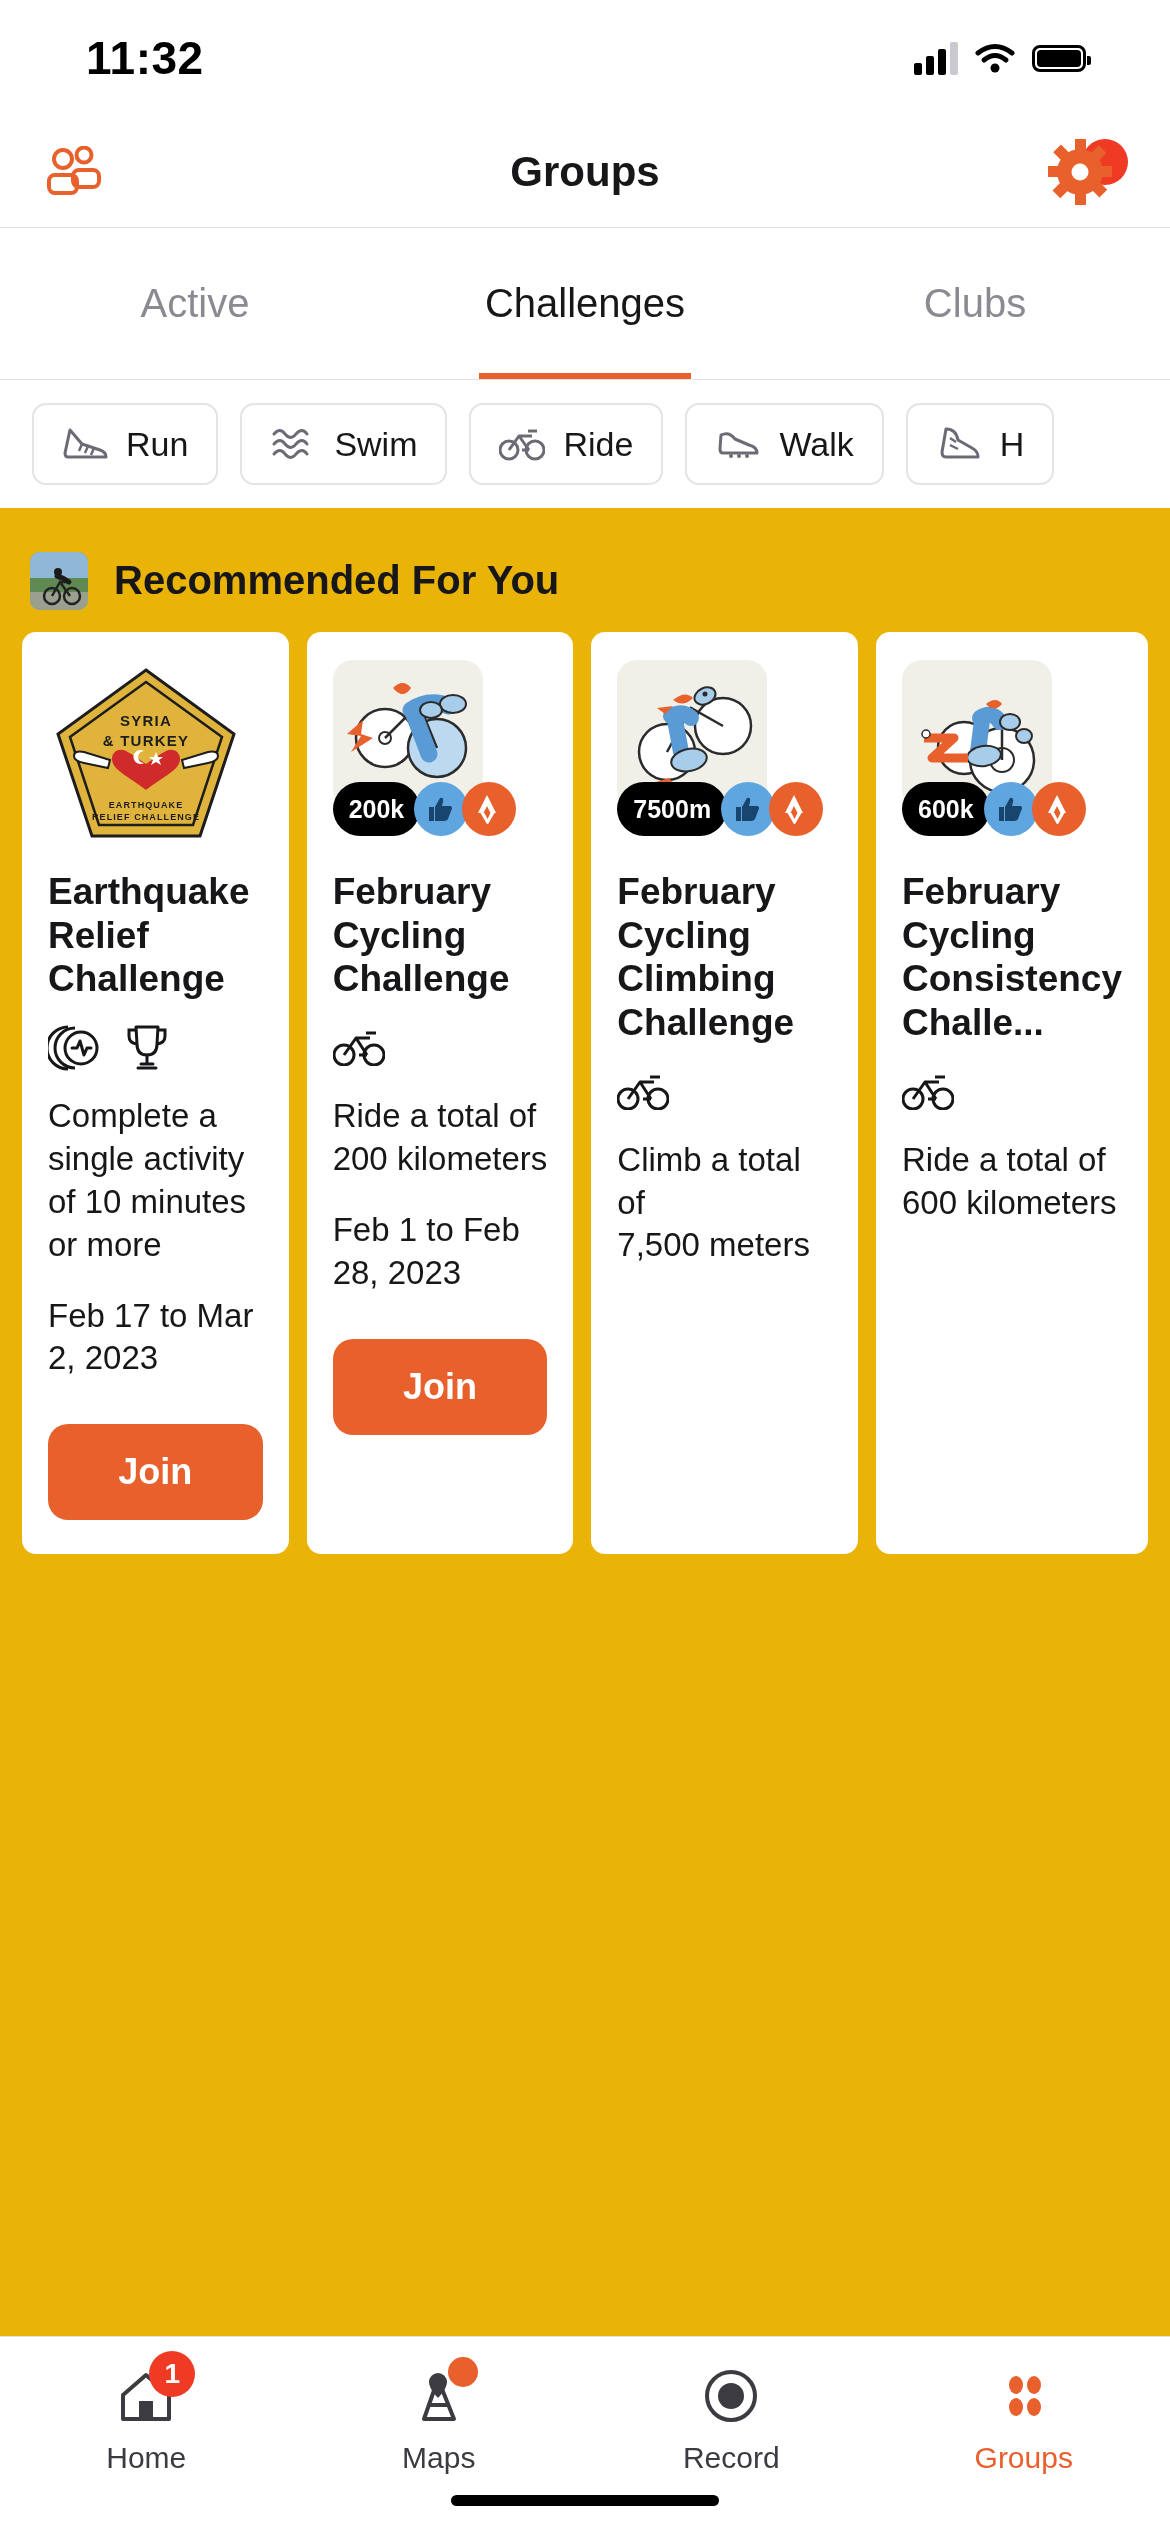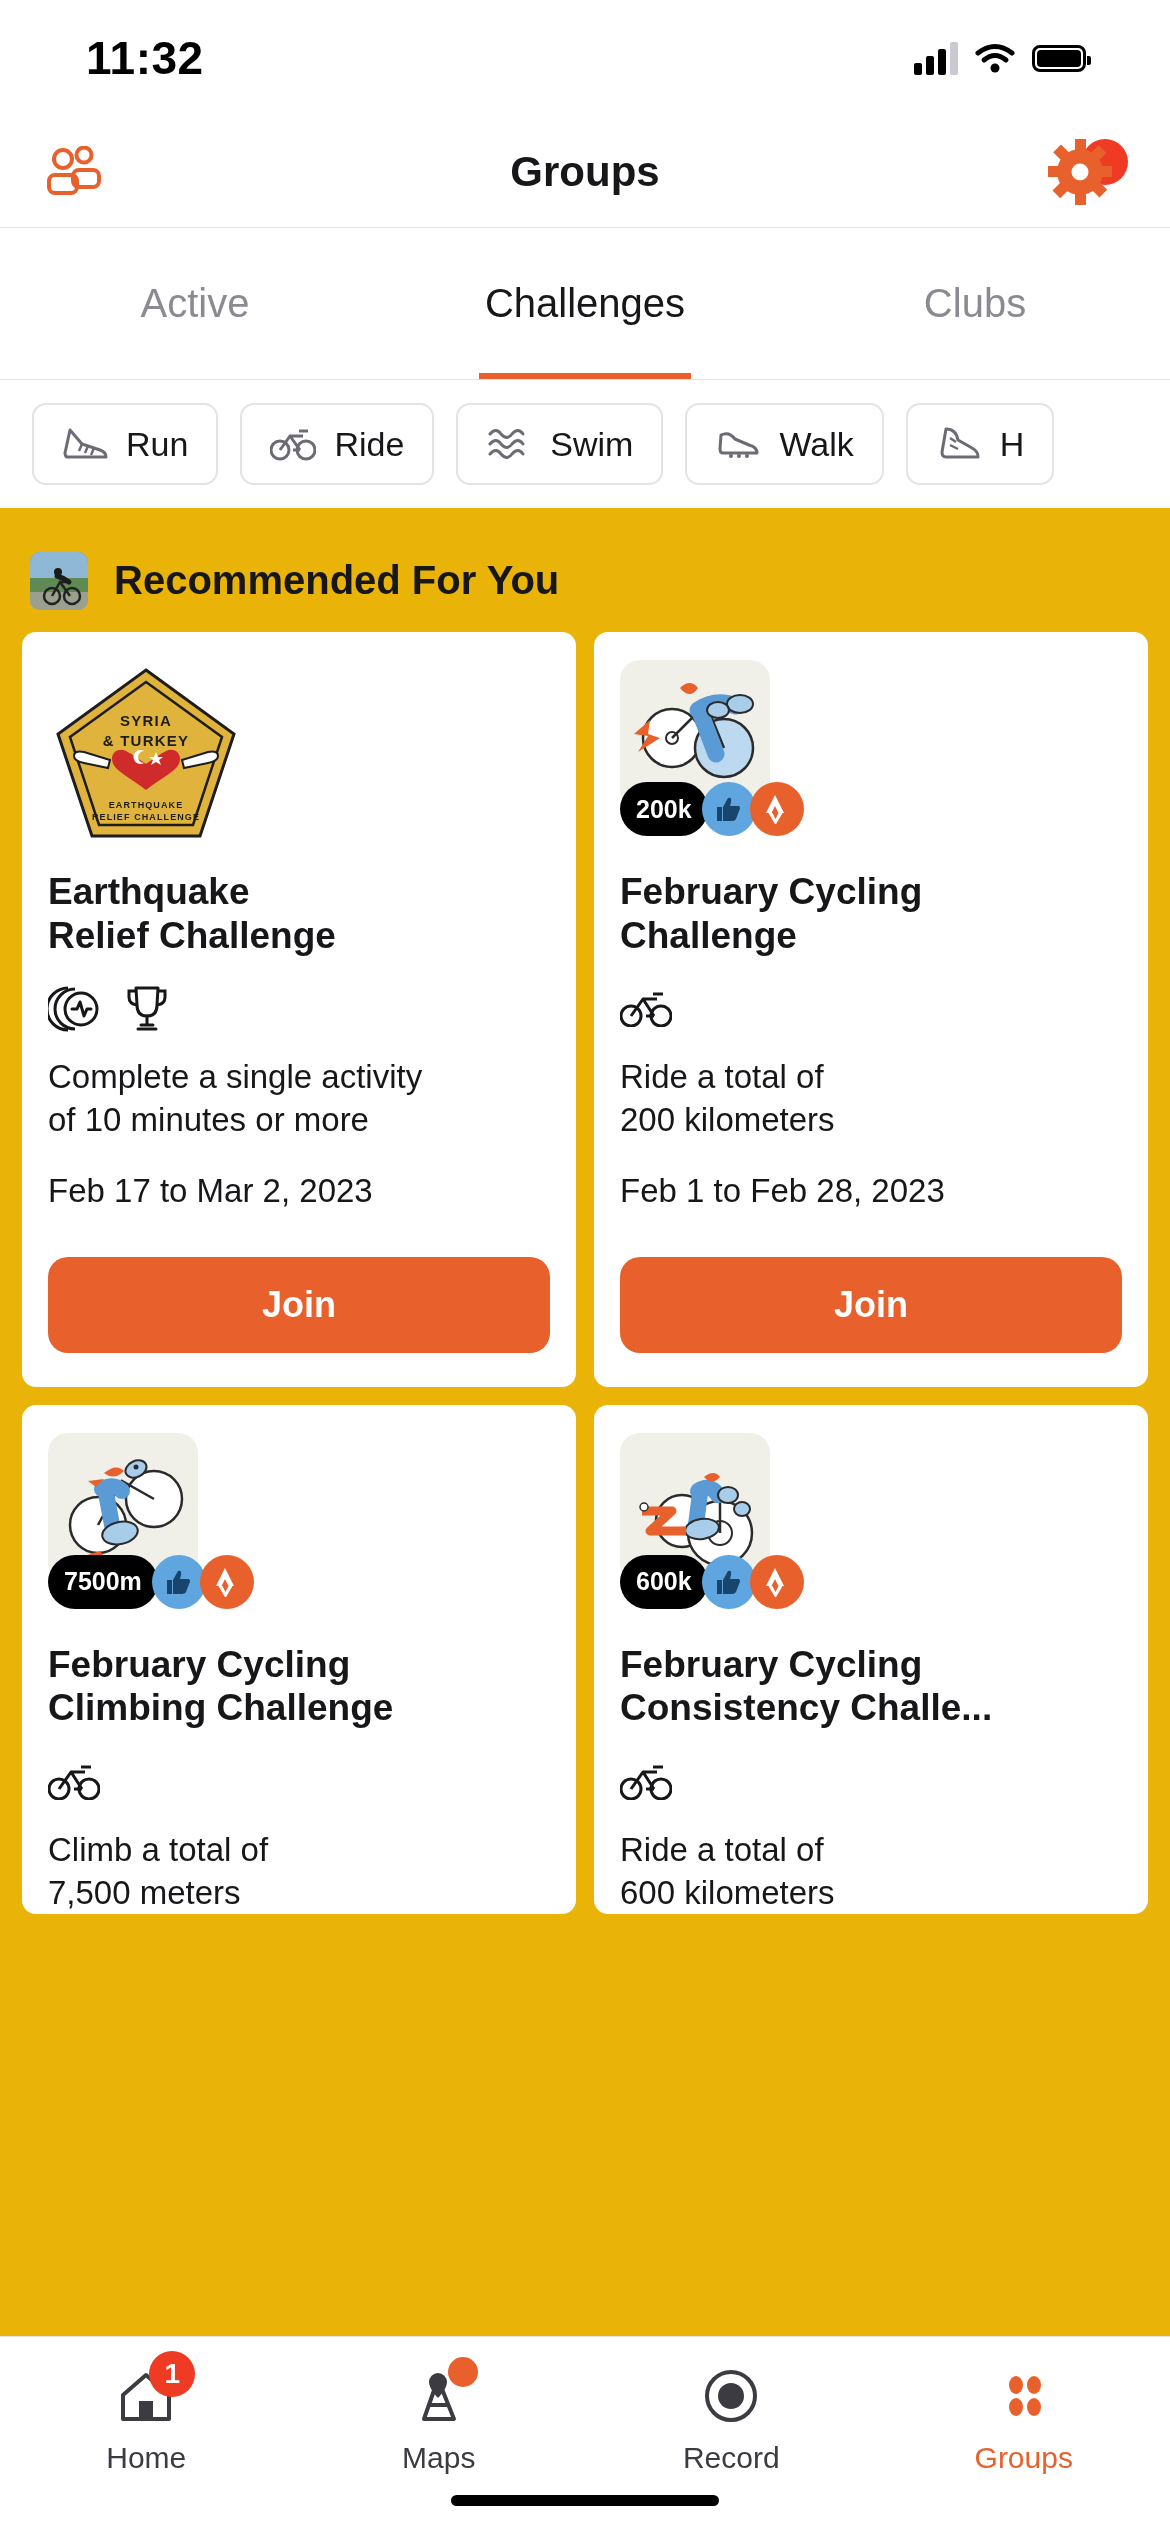--- a/index.html
+++ b/index.html
@@ -42,21 +42,21 @@
   .chip-label { font-size: 34px; color: #17171a; white-space: nowrap; }
   .chip svg { flex: 0 0 auto; }
 
   
   .body { flex: 1 1 auto; background: #eab308; overflow: hidden; position: relative; padding-top: 18px; }
   .sect-head { display:flex; align-items:center; gap: 26px; padding: 26px 36px 22px 30px; }
   .sect-avatar { width: 58px; height: 58px; border-radius: 10px; overflow: hidden; flex:0 0 58px; position: relative; background:#6f8fa3; }
   .sect-title { font-size: 40px; font-weight: 700; color:#17171a; line-height:1.08; }
   .sect-sub { font-size: 31px; color:#17171a; line-height:1.25; margin-top: 4px; }
 
-  .grid { display: grid; grid-template-columns: 1fr 1fr; gap: 18px; padding: 0 22px; }
+  .grid { display: grid; grid-template-columns: 1fr 1fr 1fr 1fr; gap: 18px; padding: 0 22px; }
   .card { background:#fff; border-radius: 14px; padding: 28px 26px 34px 26px; display:flex; flex-direction:column; }
   .card-media { height: 200px; display:flex; align-items:flex-start; }
   .card-title { font-size: 37px; font-weight: 700; color:#17171a; line-height: 1.18; margin-top: 10px; min-height: 92px; }
   .card-icons { display:flex; align-items:center; gap: 22px; height: 66px; margin-top: 14px; }
   .card-desc { font-size: 33px; color:#17171a; line-height: 1.3; margin-top: 14px; }
   .card-dates { font-size: 33px; color:#17171a; line-height:1.3; margin-top: 28px; }
   .join { margin-top: 44px; height: 96px; background:#e8602c; border-radius: 20px; color:#fff; font-size: 36px; font-weight: 700; display:flex; align-items:center; justify-content:center; border:none; }
 
   
   .thumb { position: relative; width: 176px; height: 176px; }
@@ -146,37 +146,37 @@
 
   <div class="chips">
     <div class="chip">
       <svg width="46" height="36" viewBox="0 0 46 36">
         <path d="M8 4 L20 18 L38 24 Q44 26 44 31 L6 31 Q3 31 3 27 Z" fill="none" stroke="#6b6b75" stroke-width="3" stroke-linejoin="round"></path>
         <path d="M20 18 L17 25 M26 20 L23 27 M32 22 L29 29" stroke="#6b6b75" stroke-width="2.5"></path>
       </svg>
       <span class="chip-label">Run</span>
     </div>
     <div class="chip">
-      <svg width="46" height="34" viewBox="0 0 46 34">
-        <circle cx="10" cy="23" r="9" fill="none" stroke="#6b6b75" stroke-width="3"></circle>
-        <circle cx="36" cy="23" r="9" fill="none" stroke="#6b6b75" stroke-width="3"></circle>
-        <path d="M10 23 L20 9 L30 23 M20 9 L33 9 M30 23 L23 23" fill="none" stroke="#6b6b75" stroke-width="3" stroke-linejoin="round"></path>
-        <path d="M29 4 L38 4" stroke="#6b6b75" stroke-width="3"></path>
-      </svg>
-      <span class="chip-label">Ride</span>
-    </div>
-    <div class="chip">
       <svg width="46" height="38" viewBox="0 0 46 38">
         <g fill="none" stroke="#6b6b75" stroke-width="3" stroke-linecap="round">
           <path d="M4 9 q6 -7 11 0 q6 7 11 0 q6 -7 11 0"></path>
           <path d="M4 19 q6 -7 11 0 q6 7 11 0 q6 -7 11 0"></path>
           <path d="M4 29 q6 -7 11 0 q6 7 11 0 q6 -7 11 0"></path>
         </g>
       </svg>
       <span class="chip-label">Swim</span>
+    </div>
+    <div class="chip">
+      <svg width="46" height="34" viewBox="0 0 46 34">
+        <circle cx="10" cy="23" r="9" fill="none" stroke="#6b6b75" stroke-width="3"></circle>
+        <circle cx="36" cy="23" r="9" fill="none" stroke="#6b6b75" stroke-width="3"></circle>
+        <path d="M10 23 L20 9 L30 23 M20 9 L33 9 M30 23 L23 23" fill="none" stroke="#6b6b75" stroke-width="3" stroke-linejoin="round"></path>
+        <path d="M29 4 L38 4" stroke="#6b6b75" stroke-width="3"></path>
+      </svg>
+      <span class="chip-label">Ride</span>
     </div>
     <div class="chip">
       <svg width="46" height="34" viewBox="0 0 46 34">
         <path d="M6 8 Q14 4 20 12 L34 18 Q42 20 42 26 L8 26 Q5 26 5 22 Z" fill="none" stroke="#6b6b75" stroke-width="3" stroke-linejoin="round"></path>
         <circle cx="16" cy="29" r="2" fill="#6b6b75"></circle>
           <circle cx="24" cy="29" r="2" fill="#6b6b75"></circle>
           <circle cx="32" cy="29" r="2" fill="#6b6b75"></circle>
       </svg>
       <span class="chip-label">Walk</span>
     </div>

